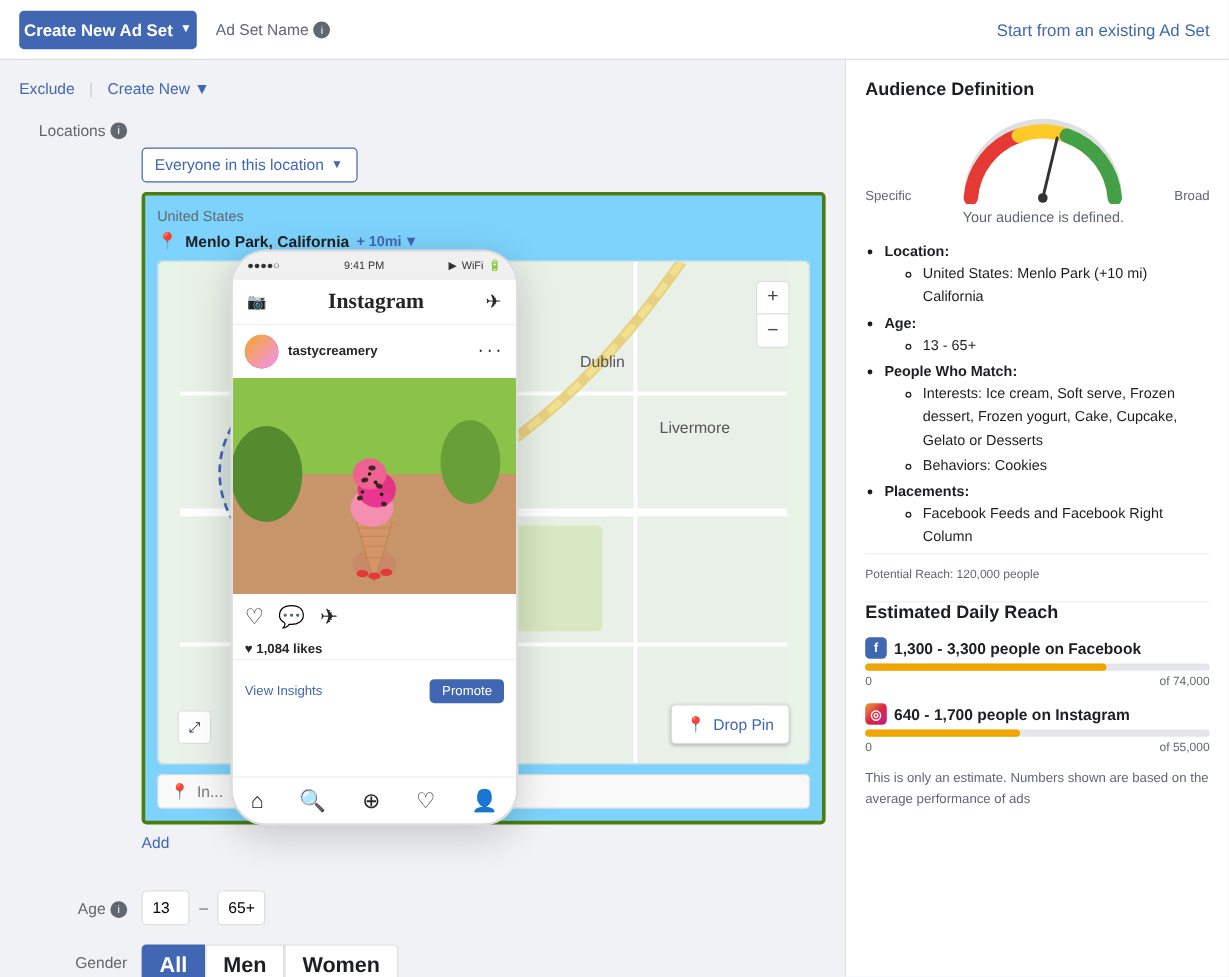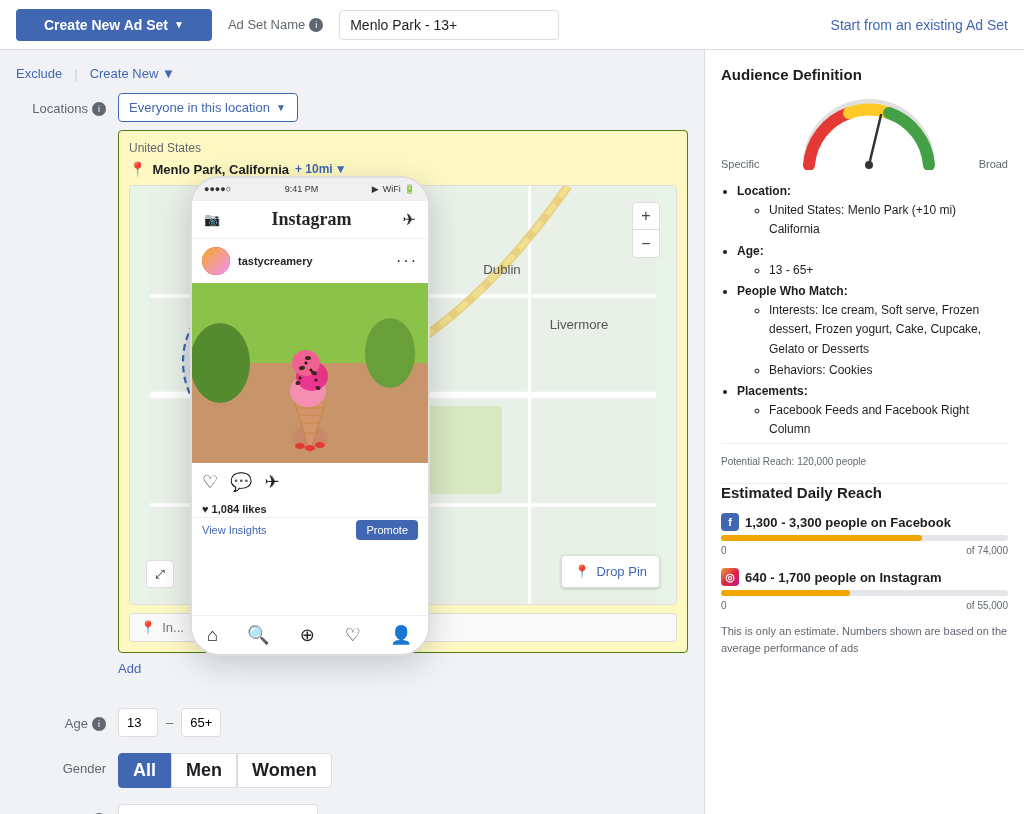--- a/index.html
+++ b/index.html
@@ -1,20 +1,20 @@
 <!DOCTYPE html>
 <html><head>
   <meta charset="utf-8">
   <style>
     * { box-sizing: border-box; margin: 0; padding: 0; }
     body { font-family: -apple-system, BlinkMacSystemFont, 'Segoe UI', Helvetica, Arial, sans-serif; background: #f0f2f5; font-size: 13px; color: #1c1e21; }
 
     
     .header { background: #fff; border-bottom: 1px solid #ddd; padding: 0 16px; display: flex; align-items: center; height: 50px; gap: 16px; }
-    .create-btn { background: #4267b2; color: #fff; border: none; border-radius: 4px; padding: 8px 28px; font-size: 14px; font-weight: 600; cursor: pointer; display: flex; align-items: center; gap: 6px; }
+    .create-btn { background: #4267b2; color: #fff; border: none; border-radius: 4px; padding: 8px 4px; font-size: 14px; font-weight: 600; cursor: pointer; display: flex; align-items: center; gap: 6px; }
     .create-btn .chevron { font-size: 10px; }
     .ad-set-name-label { color: #606770; font-size: 13px; display: flex; align-items: center; gap: 4px; }
     .info-icon { width: 14px; height: 14px; background: #606770; border-radius: 50%; color: #fff; font-size: 9px; display: inline-flex; align-items: center; justify-content: center; cursor: pointer; }
     .ad-set-name-input { border: 1px solid #ddd; border-radius: 4px; padding: 6px 10px; font-size: 14px; width: 220px; color: #1c1e21; }
     .start-existing { margin-left: auto; color: #4267b2; font-size: 14px; cursor: pointer; text-decoration: none; }
 
     
     .main { display: flex; gap: 0; }
 
     
@@ -24,21 +24,21 @@
     .exclude-create { display: flex; gap: 12px; margin-bottom: 12px; font-size: 13px; }
     .exclude-create a { color: #4267b2; text-decoration: none; cursor: pointer; }
     .divider-pipe { color: #ccc; }
 
     .form-row { display: flex; align-items: flex-start; gap: 12px; margin-bottom: 16px; }
     .form-label { width: 90px; text-align: right; color: #606770; font-size: 13px; padding-top: 8px; display: flex; align-items: center; justify-content: flex-end; gap: 4px; }
 
     .location-dropdown { background: #fff; border: 1px solid #4267b2; border-radius: 4px; padding: 6px 10px; font-size: 13px; color: #4267b2; cursor: pointer; display: flex; align-items: center; gap: 6px; min-width: 180px; }
     .location-dropdown .chevron { font-size: 10px; }
 
-    .location-box { background: #fef9c3; border: 1px solid #4d7c0f; border-radius: 4px; padding: 10px; flex: 1; }
+    .location-box { background: #7dd3fc; border: 3px solid #4d7c0f; border-radius: 4px; padding: 10px; flex: 1; }
     .location-box .country { color: #606770; font-size: 12px; margin-bottom: 6px; }
     .location-item { display: flex; align-items: center; gap: 6px; font-size: 13px; font-weight: 600; color: #1c1e21; margin-bottom: 6px; }
     .pin-icon { color: #4267b2; font-size: 14px; }
     .radius-btn { color: #4267b2; font-size: 12px; cursor: pointer; display: flex; align-items: center; gap: 2px; }
 
     .input-row { display: flex; align-items: center; gap: 6px; border: 1px solid #ddd; border-radius: 4px; padding: 6px 10px; background: #f9f9f9; }
     .input-row input { border: none; background: transparent; outline: none; font-size: 13px; flex: 1; }
 
     
     .map-phone-container { position: relative; width: 100%; height: 420px; margin-top: 8px; border: 1px solid #ddd; border-radius: 4px; overflow: visible; }
@@ -69,21 +69,21 @@
     .post-header { padding: 8px 10px; display: flex; align-items: center; gap: 8px; }
     .avatar-circle { width: 28px; height: 28px; border-radius: 50%; background: linear-gradient(135deg, #f09433, #e6683c, #dc2743, #cc2366, #bc1888); display: flex; align-items: center; justify-content: center; font-size: 12px; color: #fff; font-weight: bold; overflow: hidden; }
     .avatar-img { width: 100%; height: 100%; background: linear-gradient(135deg, #f5a623, #f093fb); border-radius: 50%; }
     .post-username { font-size: 11px; font-weight: 600; color: #262626; }
     .post-more { margin-left: auto; color: #262626; font-size: 16px; letter-spacing: 2px; cursor: pointer; }
     .post-image { width: 100%; height: 180px; background: linear-gradient(135deg, #e8c5a0 0%, #d4956a 30%, #c8856a 50%, #b07850 70%, #8b6545 100%); position: relative; overflow: hidden; }
     
     .post-actions { padding: 8px 10px; display: flex; gap: 12px; align-items: center; }
     .post-action-icon { font-size: 18px; cursor: pointer; color: #262626; }
     .post-likes { padding: 2px 10px; font-size: 11px; font-weight: 600; color: #262626; }
-    .post-insights-promote { padding: 2px 10px; display: flex; justify-content: space-between; align-items: center; border-top: 1px solid #efefef; }
+    .post-insights-promote { padding: 16px 10px; display: flex; justify-content: space-between; align-items: center; border-top: 1px solid #efefef; }
     .view-insights { color: #4267b2; font-size: 11px; cursor: pointer; }
     .promote-btn { background: #4267b2; color: #fff; border: none; border-radius: 4px; padding: 4px 10px; font-size: 11px; cursor: pointer; }
     .phone-bottom-nav { position: absolute; bottom: 0; left: 0; right: 0; background: #fff; border-top: 1px solid #efefef; padding: 8px 0; display: flex; justify-content: space-around; align-items: center; }
     .nav-icon { font-size: 18px; color: #262626; cursor: pointer; }
 
     
     .add-btn { color: #4267b2; font-size: 13px; cursor: pointer; margin-top: 8px; margin-bottom: 16px; }
 
     
     .age-inputs { display: flex; align-items: center; gap: 8px; }
@@ -144,21 +144,20 @@
 
 <div class="header">
   <button class="create-btn">
     <span>Create New Ad Set</span>
     <span class="chevron">▼</span>
   </button>
   <span class="ad-set-name-label">
     <span>Ad Set Name</span>
     <span class="info-icon">i</span>
   </span>
-  <input class="ad-set-name-input" type="text" value="Menlo Park - 13+" style="">
   <a class="start-existing">Start from an existing Ad Set</a>
 </div>
 
 <div class="main">
 
   <div class="left-panel left-panel-scroll">
 
     <div class="exclude-create">
       <a>Exclude</a>
       <span class="divider-pipe">|</span>
@@ -166,21 +165,21 @@
         <span>Create New</span>
         <span> ▼</span>
       </a>
     </div>
 
     <div class="form-row">
       <div class="form-label">
         <span>Locations</span>
         <span class="info-icon">i</span>
       </div>
-      <div style="flex:1;">
+      <div style="flex:1;margin-top:30px;">
         <div style="margin-bottom:8px;">
           <button class="location-dropdown">
             <span>Everyone in this location</span>
             <span class="chevron">▼</span>
           </button>
         </div>
         <div class="location-box">
           <div class="country">United States</div>
           <div class="location-item">
             <span class="pin-icon">📍</span>
@@ -397,20 +396,21 @@
               <path d="M 50 18 A 60 60 0 0 1 90 18" fill="none" stroke="#ffca28" stroke-width="12" stroke-linecap="round"></path>
 
               <path d="M 90 18 A 60 60 0 0 1 130 70" fill="none" stroke="#43a047" stroke-width="12" stroke-linecap="round"></path>
 
               <line x1="70" y1="70" x2="82" y2="20" stroke="#333" stroke-width="2.5" stroke-linecap="round"></line>
               <circle cx="70" cy="70" r="4" fill="#333"></circle>
             </svg>
           </div>
           <span class="gauge-label">Broad</span>
         </div>
+        <div class="gauge-text" style="text-align:center;width:100%;margin-top:4px;">Your audience is defined.</div>
       </div>
 
       <div class="audience-details">
         <ul>
           <li class="bullet-main">Location:
             <ul>
               <li class="bullet-sub">United States: Menlo Park (+10 mi) California</li>
             </ul>
           </li>
           <li class="bullet-main">Age:

